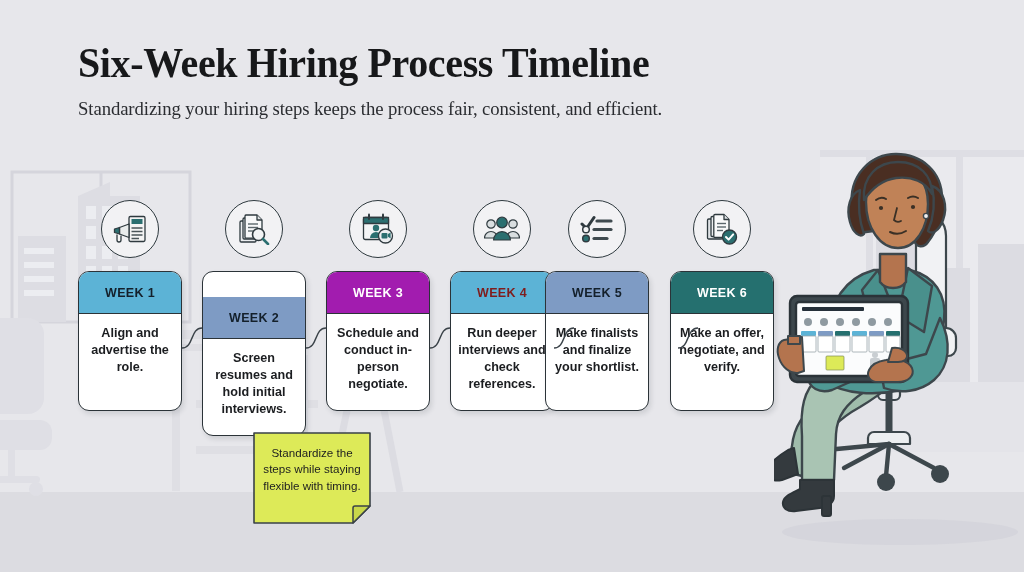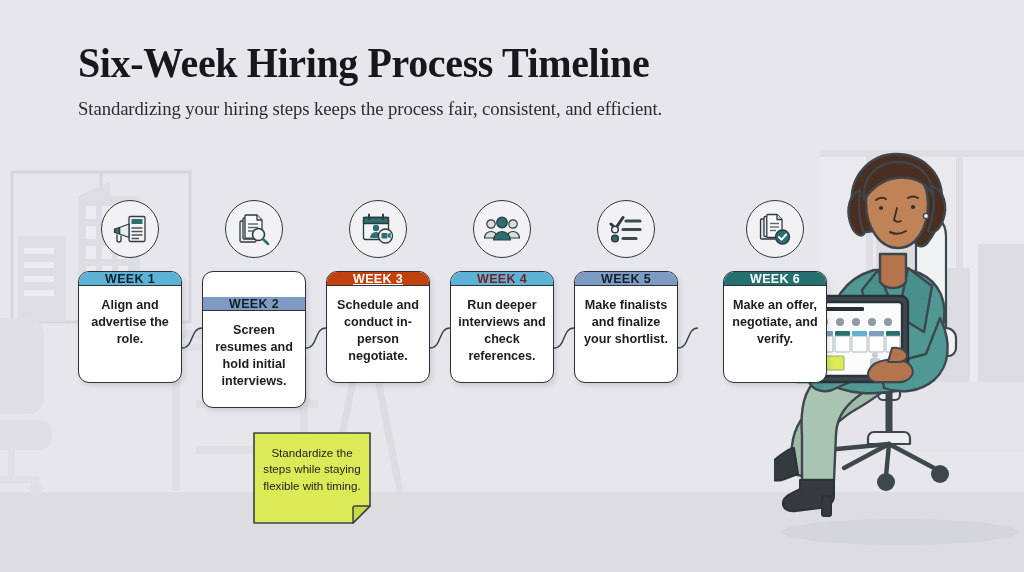--- a/index.html
+++ b/index.html
@@ -86,21 +86,21 @@
   .card {
     width: 104px;
     border: 1.7px solid #2b3338;
     border-radius: 11px;
     background: #ffffff;
     overflow: hidden;
     box-shadow: 2px 3px 5px rgba(40,45,55,0.13);
   }
 
   .card-head {
-    height: 14px;
+    height: 42px;
     display: flex;
     align-items: center;
     justify-content: center;
     font-size: 12.5px;
     font-weight: bold;
     letter-spacing: 0.35px;
     border-bottom: 1.5px solid #2b3338;
   }
 
   .card-body {
@@ -306,21 +306,21 @@
             <line x1="22" y1="1.5" x2="22" y2="6" stroke-width="2" stroke-linecap="round"></line>
             <circle cx="15" cy="15" r="3.2" fill="#2b6f70" stroke="none"></circle>
             <path d="M9,25 a6,6 0 0 1 12,0 Z" fill="#2b6f70" stroke="none"></path>
             <circle cx="24.5" cy="23" r="7" fill="#eceef0"></circle>
             <rect x="20.5" y="20" width="6" height="5.6" rx="1" fill="#2b6f70" stroke="none"></rect>
             <path d="M27,21 l2.6,-1.6 v6 L27,23.8 Z" fill="#2b6f70" stroke="none"></path>
           </g>
         </svg>
       </div>
       <div class="card">
-        <div class="card-head" style="background:#c2410c;color:#ffffff;text-decoration:underline;">WEEK 3</div>
+        <div class="card-head" style="background:#a21caf;color:#ffffff;">WEEK 3</div>
         <div class="card-body">Schedule and conduct in-person negotiate.</div>
       </div>
     </div>
 
     <div class="step" style="left:372px;">
       <div class="icon-circle">
         <svg width="36" height="28" viewBox="0 0 36 28">
           <g stroke="#2f3a3f" stroke-width="1.2" stroke-linejoin="round">
             <circle cx="7" cy="9" r="4.2" fill="#d9dee0"></circle>
             <path d="M0.5,23 a6.5,6.5 0 0 1 13,0 Z" fill="#d9dee0"></path>
@@ -330,40 +330,40 @@
             <path d="M9.6,25 a8.4,8.4 0 0 1 16.8,0 Z" fill="#2b6f70"></path>
           </g>
         </svg>
       </div>
       <div class="card">
         <div class="card-head" style="background:#5cb3d6;color:#7f1d1d;">WEEK 4</div>
         <div class="card-body">Run deeper interviews and check references.</div>
       </div>
     </div>
 
-    <div class="step" style="left:496px;">
+    <div class="step" style="left:467px;">
       <div class="icon-circle">
         <svg width="34" height="30" viewBox="0 0 34 30">
           <g stroke-linecap="round">
             <path d="M2,10 l4.5,4.5 L14,3.5" fill="none" stroke="#2f3a3f" stroke-width="3"></path>
             <line x1="17" y1="7" x2="31" y2="7" stroke="#3f4a4f" stroke-width="3.2"></line>
             <circle cx="6" cy="15.5" r="3.3" fill="#f3f4f5" stroke="#2f3a3f" stroke-width="1.5"></circle>
             <line x1="14" y1="15.5" x2="31" y2="15.5" stroke="#3f4a4f" stroke-width="3.2"></line>
             <circle cx="6" cy="24.5" r="3.3" fill="#2b6f70" stroke="#2f3a3f" stroke-width="1.5"></circle>
             <line x1="14" y1="24.5" x2="27" y2="24.5" stroke="#3f4a4f" stroke-width="3.2"></line>
           </g>
         </svg>
       </div>
       <div class="card">
         <div class="card-head" style="background:#7e9bc4;color:#14202b;">WEEK 5</div>
         <div class="card-body">Make finalists and finalize your shortlist.</div>
       </div>
     </div>
 
-    <div class="step" style="left:645px;">
+    <div class="step" style="left:592px;">
       <div class="icon-circle">
         <svg width="34" height="32" viewBox="0 0 34 32">
           <g stroke="#2f3a3f" stroke-width="1.3" stroke-linejoin="round">
             <rect x="2.5" y="6" width="15" height="20" rx="1.2" fill="#dfe3e6"></rect>
             <rect x="6" y="3.5" width="15" height="20" rx="1.2" fill="#eceef0"></rect>
             <path d="M10,1.5 h9 l5,5 v16.8 a1.2,1.2 0 0 1 -1.2,1.2 h-12.8 a1.2,1.2 0 0 1 -1.2,-1.2 V2.7 A1.2,1.2 0 0 1 10,1.5 Z" fill="#f8f9fa"></path>
             <path d="M19,1.5 v5 h5" fill="#dfe3e6"></path>
             <g stroke="#5b676c" stroke-width="1.4">
               <line x1="12" y1="10.5" x2="21" y2="10.5"></line>
               <line x1="12" y1="14" x2="21" y2="14"></line>

